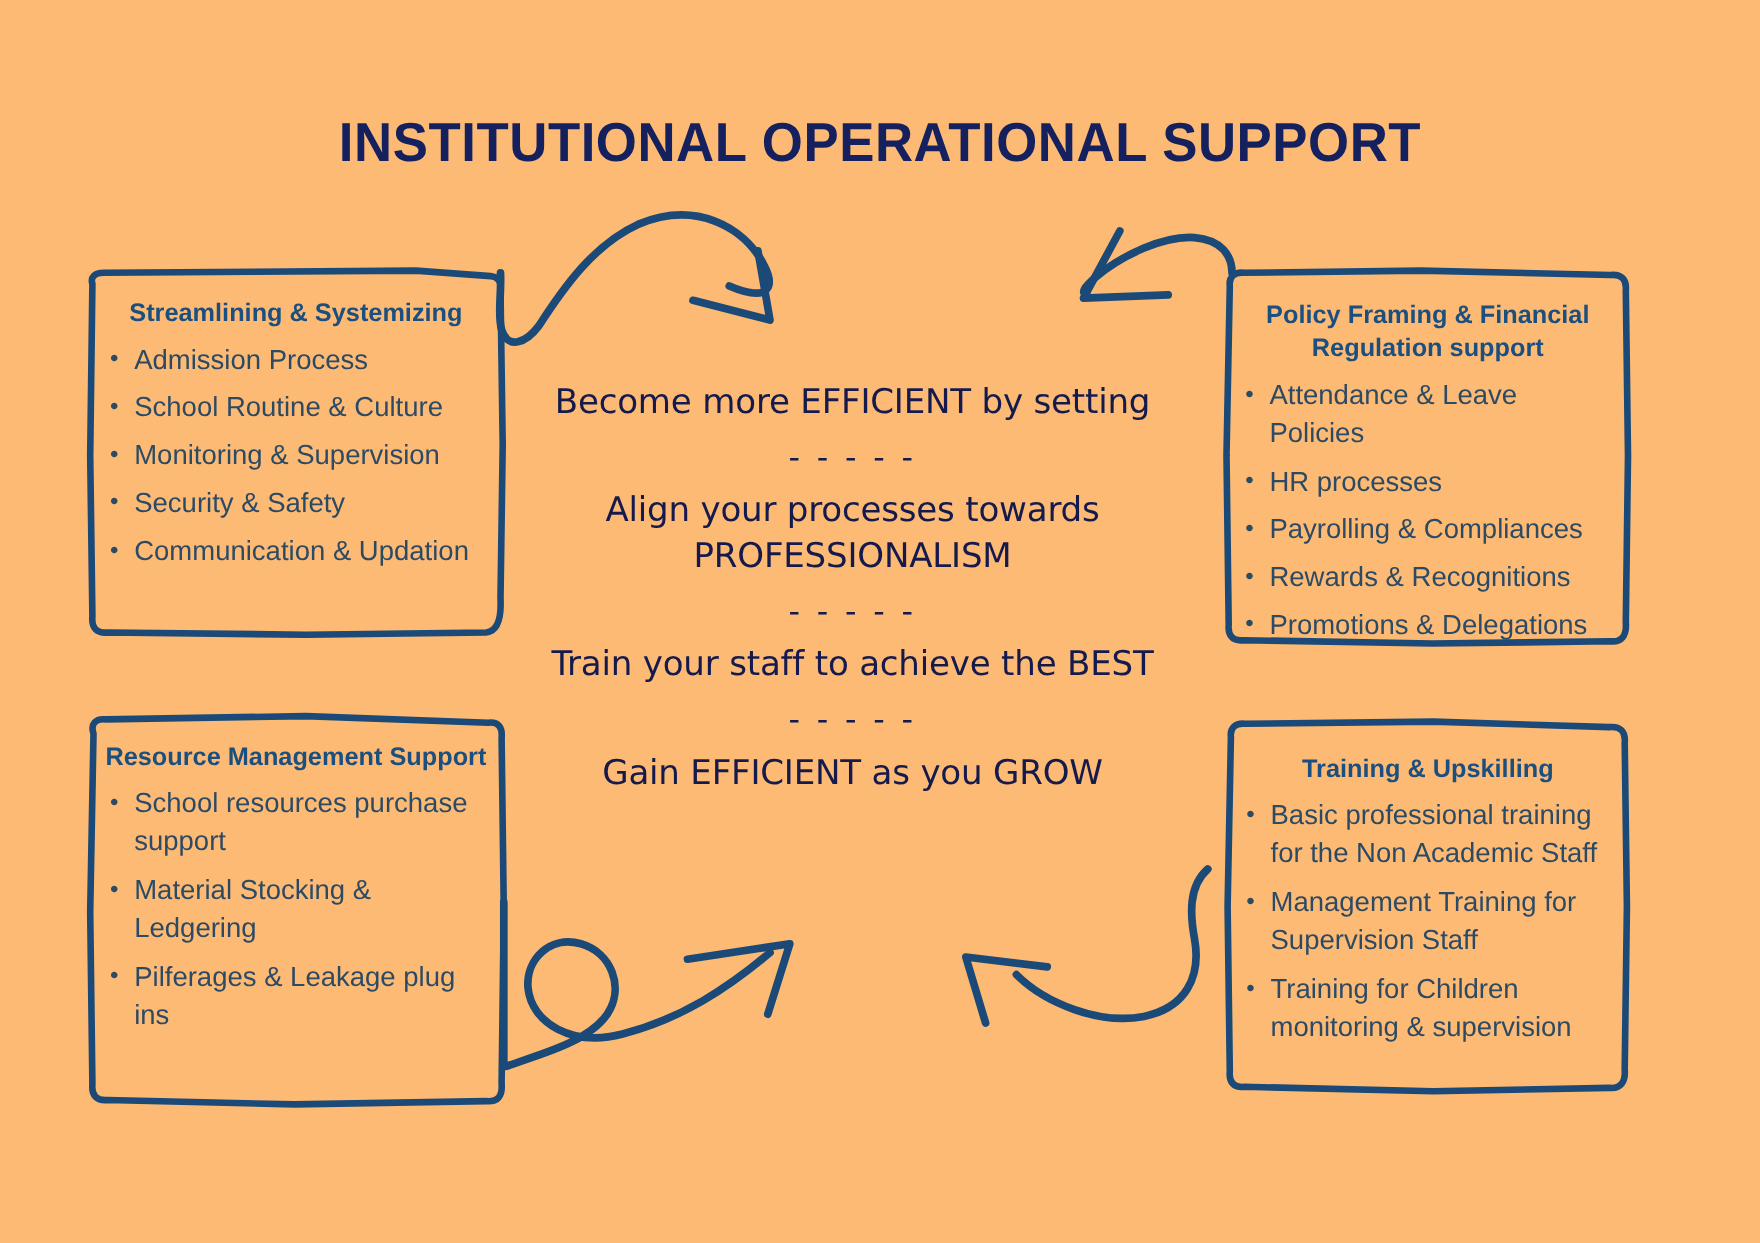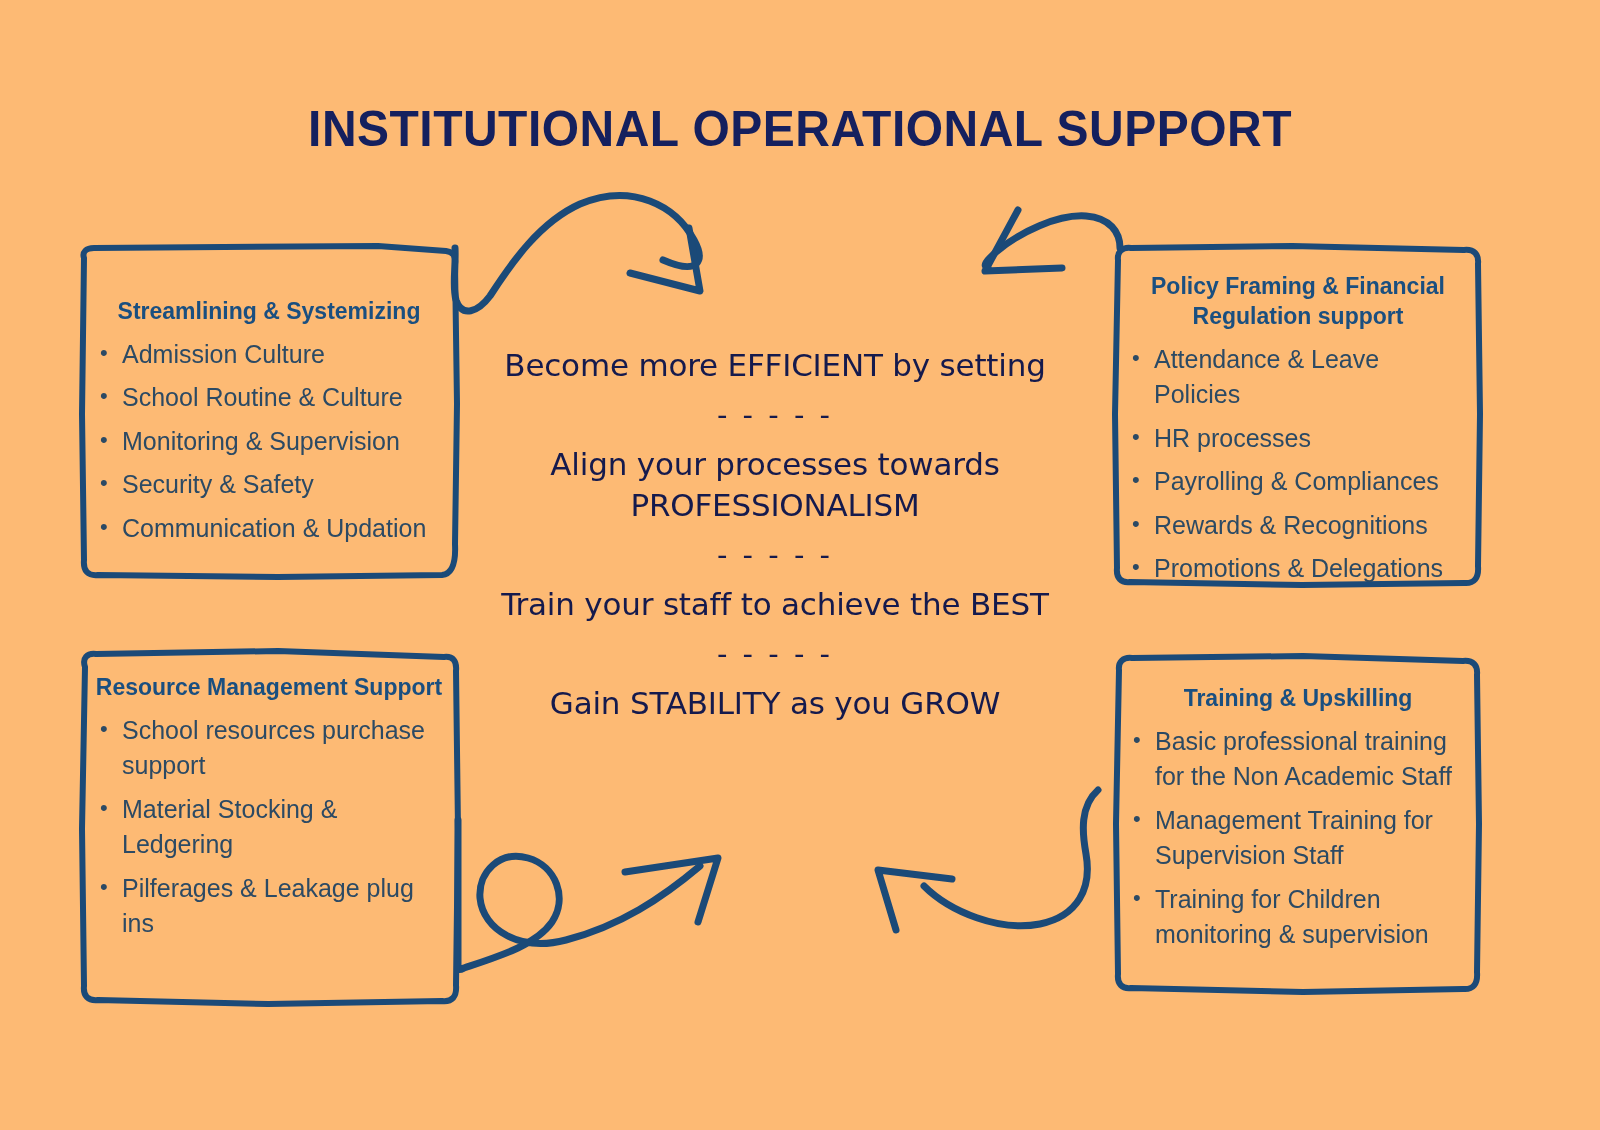--- a/index.html
+++ b/index.html
@@ -161,24 +161,24 @@
     </g>
   </svg>
 
   <div class="hbox" style="left:78px; top:244px; width:382px; height:336px;">
     <svg class="frame" viewBox="0 0 382 336" preserveAspectRatio="none">
       <path d="M6,14 C4,8 8,4 16,4 L300,2 L368,7 C375,8 378,12 377,20
                L379,160 L377,300 C378,320 374,330 364,331
                L200,333 L20,331 C10,332 5,327 6,316
                L4,170 Z" fill="none" stroke="#1b4a78" stroke-width="6" stroke-linejoin="round"></path>
     </svg>
-    <div class="inner" style="top:26px; padding:0 16px;margin-top:27px;">
+    <div class="inner" style="top:26px; padding:0 16px;">
       <div class="box-title">Streamlining &amp; Systemizing</div>
       <ul class="box-list">
-        <li><span class="bullet">•</span><span>Admission Culture</span></li>
+        <li><span class="bullet">•</span><span>Admission Process</span></li>
         <li><span class="bullet">•</span><span>School Routine &amp; Culture</span></li>
         <li><span class="bullet">•</span><span>Monitoring &amp; Supervision</span></li>
         <li><span class="bullet">•</span><span>Security &amp; Safety</span></li>
         <li><span class="bullet">•</span><span>Communication &amp; Updation</span></li>
       </ul>
     </div>
   </div>
 
   <div class="hbox" style="left:1112px; top:244px; width:372px; height:344px;">
     <svg class="frame" viewBox="0 0 372 344" preserveAspectRatio="none">
@@ -234,16 +234,16 @@
   </div>
 
   <div id="center-block">
     <div class="cline">Become more EFFICIENT by setting</div>
     <div class="csep">- - - - -</div>
     <div class="cline">Align your processes towards</div>
     <div class="cline">PROFESSIONALISM</div>
     <div class="csep">- - - - -</div>
     <div class="cline">Train your staff to achieve the BEST</div>
     <div class="csep">- - - - -</div>
-    <div class="cline">Gain STABILITY as you GROW</div>
+    <div class="cline">Gain EFFICIENT as you GROW</div>
   </div>
 
 </div>
 
 </body></html>

